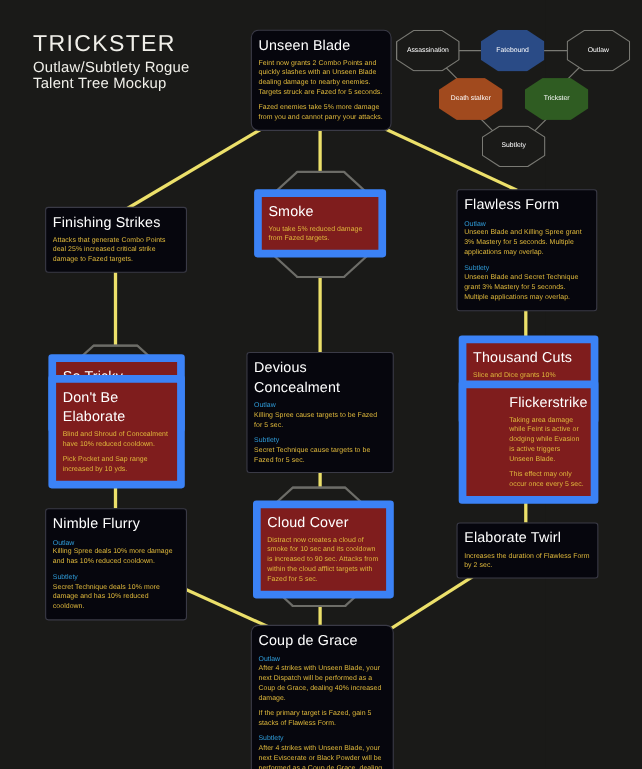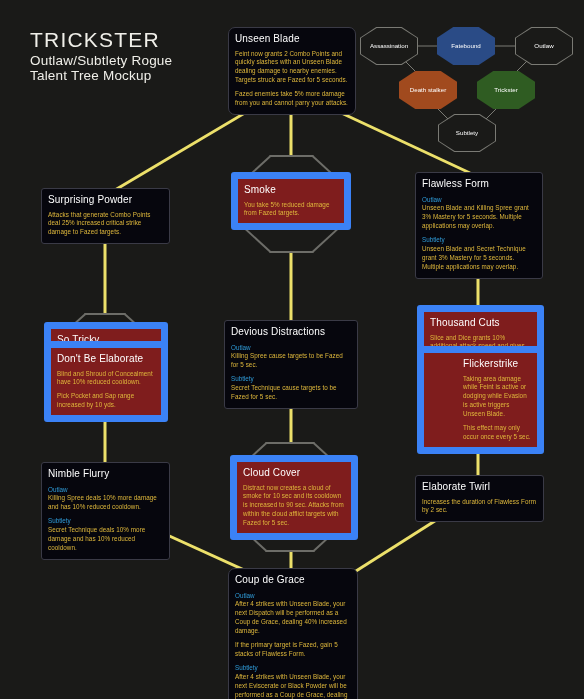--- a/index.html
+++ b/index.html
@@ -73,21 +73,21 @@
     background: #06060d;
     border: 1px solid #3a3a46;
     border-radius: 3px;
     padding: 4px 6px 6px 6px;
     color: #e8c84a;
   }
   .panel.rounded { border-radius: 7px; }
 
   .p-title {
     color: #ffffff;
-    font-size: 10px;
+    font-size: 13px;
     line-height: 1.35;
     margin-bottom: 4px;
     letter-spacing: .15px;
   }
   .p-body {
     color: #e0b93c;
     font-size: 6.3px;
     line-height: 1.42;
     letter-spacing: .05px;
   }
@@ -221,21 +221,21 @@
   <div class="octagon" style="left:428px; top:313px; width:104px; height:100px;"></div>
   <div class="octagon" style="left:230px; top:442px; width:120px; height:110px;"></div>
 
   <div class="panel rounded" style="left:228px; top:27px; width:128px;">
     <div class="p-title">Unseen Blade</div>
     <div class="p-body">Feint now grants 2 Combo Points and quickly slashes with an Unseen Blade dealing damage to nearby enemies. Targets struck are Fazed for 5 seconds.</div>
     <div class="p-body">Fazed enemies take 5% more damage from you and cannot parry your attacks.</div>
   </div>
 
   <div class="panel" style="left:41px; top:188px; width:129px;">
-    <div class="p-title">Surprising Powder</div>
+    <div class="p-title">Finishing Strikes</div>
     <div class="p-body">Attacks that generate Combo Points deal 25% increased critical strike damage to Fazed targets.</div>
   </div>
 
   <div class="subpanel" style="left:231px; top:172px; width:120px;">
     <div class="p-title">Smoke</div>
     <div class="p-body">You take 5% reduced damage from Fazed targets.</div>
   </div>
 
 
   <div class="panel" style="left:415px; top:172px; width:128px;">
@@ -251,21 +251,21 @@
     <div class="p-body">Tricks of the Trade's threat redirect duration is increased to 1 hour.</div>
   </div>
 
   <div class="subpanel" style="left:44px; top:341px; width:124px;">
     <div class="p-title">Don't Be Elaborate</div>
     <div class="p-body">Blind and Shroud of Concealment have 10% reduced cooldown.</div>
     <div class="p-body">Pick Pocket and Sap range increased by 10 yds.</div>
   </div>
 
   <div class="panel" style="left:224px; top:320px; width:134px;">
-    <div class="p-title">Devious Distractions</div>
+    <div class="p-title">Devious Concealment</div>
     <div class="spec-head">Outlaw</div>
     <div class="p-body">Killing Spree cause targets to be Fazed for 5 sec.</div>
     <div class="spec-head">Subtlety</div>
     <div class="p-body">Secret Technique cause targets to be Fazed for 5 sec.</div>
   </div>
 
   <div class="subpanel" style="left:417px; top:305px; width:127px;">
     <div class="p-title">Thousand Cuts</div>
     <div class="p-body">Slice and Dice grants 10% additional attack speed and gives your auto attacks a chance to trigger Unseen Blade.</div>
   </div>

